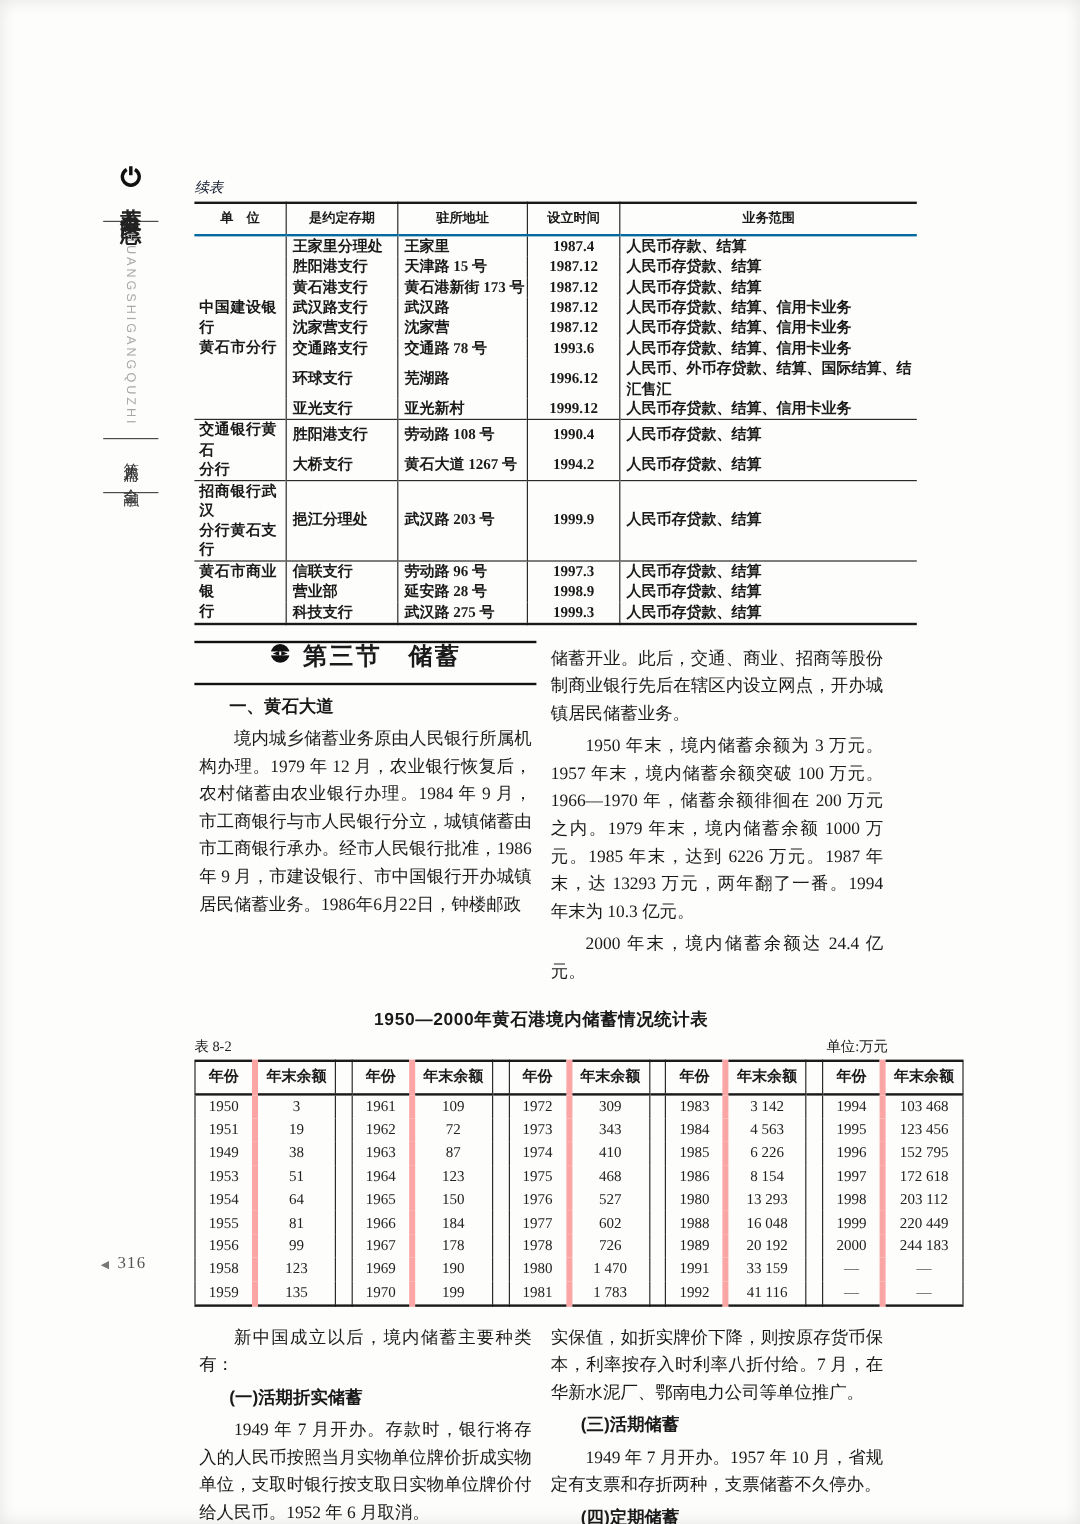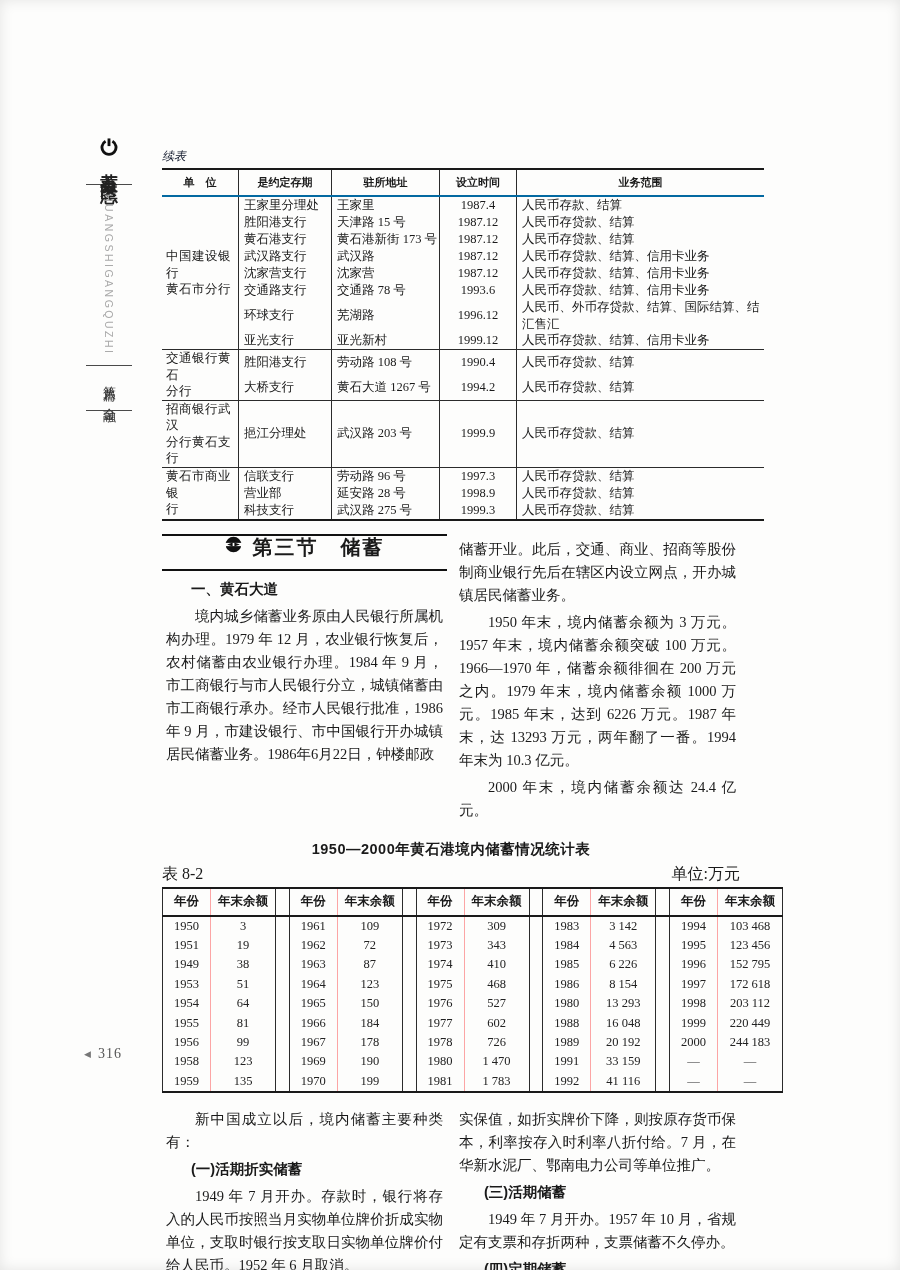--- a/index.html
+++ b/index.html
@@ -27,48 +27,48 @@
   .cont-label{font-size:12px;font-style:italic;color:#0f172a;margin-bottom:3px;}
 
   
   #branch-table{border-collapse:collapse;table-layout:fixed;width:578px;
     border-top:2px solid #1a1a1a;border-bottom:2px solid #1a1a1a;
     font-size:12.5px;line-height:1.32;}
   #branch-table th{font-family:"Liberation Sans",sans-serif;font-weight:bold;font-size:11px;
     height:25px;border-bottom:2px solid #0369a1;text-align:center;padding:0 2px;}
   #branch-table th,#branch-table td{border-left:1px solid #2b2b2b;vertical-align:middle;}
   #branch-table th.c0,#branch-table td.c0{border-left:none;}
-  #branch-table td{height:17px;padding:0 0 0 5px;}
+  #branch-table td{height:17px;padding:0 0 0 5px;font-weight:bold;}
   #branch-table td.c0{padding-left:4px;letter-spacing:.5px;}
   #branch-table td.c3{text-align:center;padding:0;}
   #branch-table tbody tr.gstart td{border-top:1px solid #2b2b2b;}
   .c0{width:72px}.c1{width:88px}.c2{width:103px}.c3{width:72px}.c4{width:243px}
 
   
   .two-col{display:flex;gap:8px;margin-top:13px;}
   .col{width:285px;font-size:14.5px;line-height:23px;text-align:justify;}
   .col p{margin:4px;}
   .col p.ind{text-indent:2em;}
   .col .sub-h{font-family:"Liberation Sans",sans-serif;font-weight:bold;
     padding-left:2em;margin:0;font-size:14.5px;}
   .banner{border-top:2px solid #111;border-bottom:2px solid #111;height:33px;
     display:flex;align-items:flex-start;justify-content:center;gap:11px;margin-bottom:7px;}
   .banner .b-txt{font-family:"Liberation Sans",sans-serif;font-weight:bold;font-size:20px;letter-spacing:2px;}
   .banner svg{width:17px;height:17px;}
 
   
   .t2-title{font-family:"Liberation Sans",sans-serif;font-weight:bold;font-size:14.5px;
     text-align:center;margin-top:14px;letter-spacing:.5px;}
-  .t2-meta{display:flex;justify-content:space-between;font-size:16px;margin:5px 0 2px 0;align-items:center;}
+  .t2-meta{display:flex;justify-content:space-between;font-size:12px;margin:5px 0 2px 0;align-items:center;}
   #stats-table{border-collapse:collapse;table-layout:fixed;width:578px;
     border-top:2px solid #1a1a1a;border-bottom:2px solid #1a1a1a;font-size:12.5px;}
   #stats-table th{font-family:"Liberation Sans",sans-serif;font-weight:bold;font-size:12.5px;
     height:24px;border-bottom:2px solid #1a1a1a;}
   #stats-table td{height:17.4px;text-align:center;color:#222;}
-  #stats-table .y{width:45px;border-left:1px solid #2b2b2b;border-right:1px solid #fca5a5;}
+  #stats-table .y{width:45px;border-left:1px solid #2b2b2b;border-right:5px solid #fca5a5;}
   #stats-table .v{width:62px;border-right:1px solid #2b2b2b;}
   #stats-table .g{width:10.75px;}
   #stats-table td.dash{color:#555;}
 
   .bottom-cols{margin-top:11px;}
 
   
   .page-num{position:absolute;left:84px;top:1046px;font-size:14px;color:#555;
     display:flex;align-items:center;gap:6px;letter-spacing:1px;}
   .page-num .tri{font-size:9px;color:#777;}

